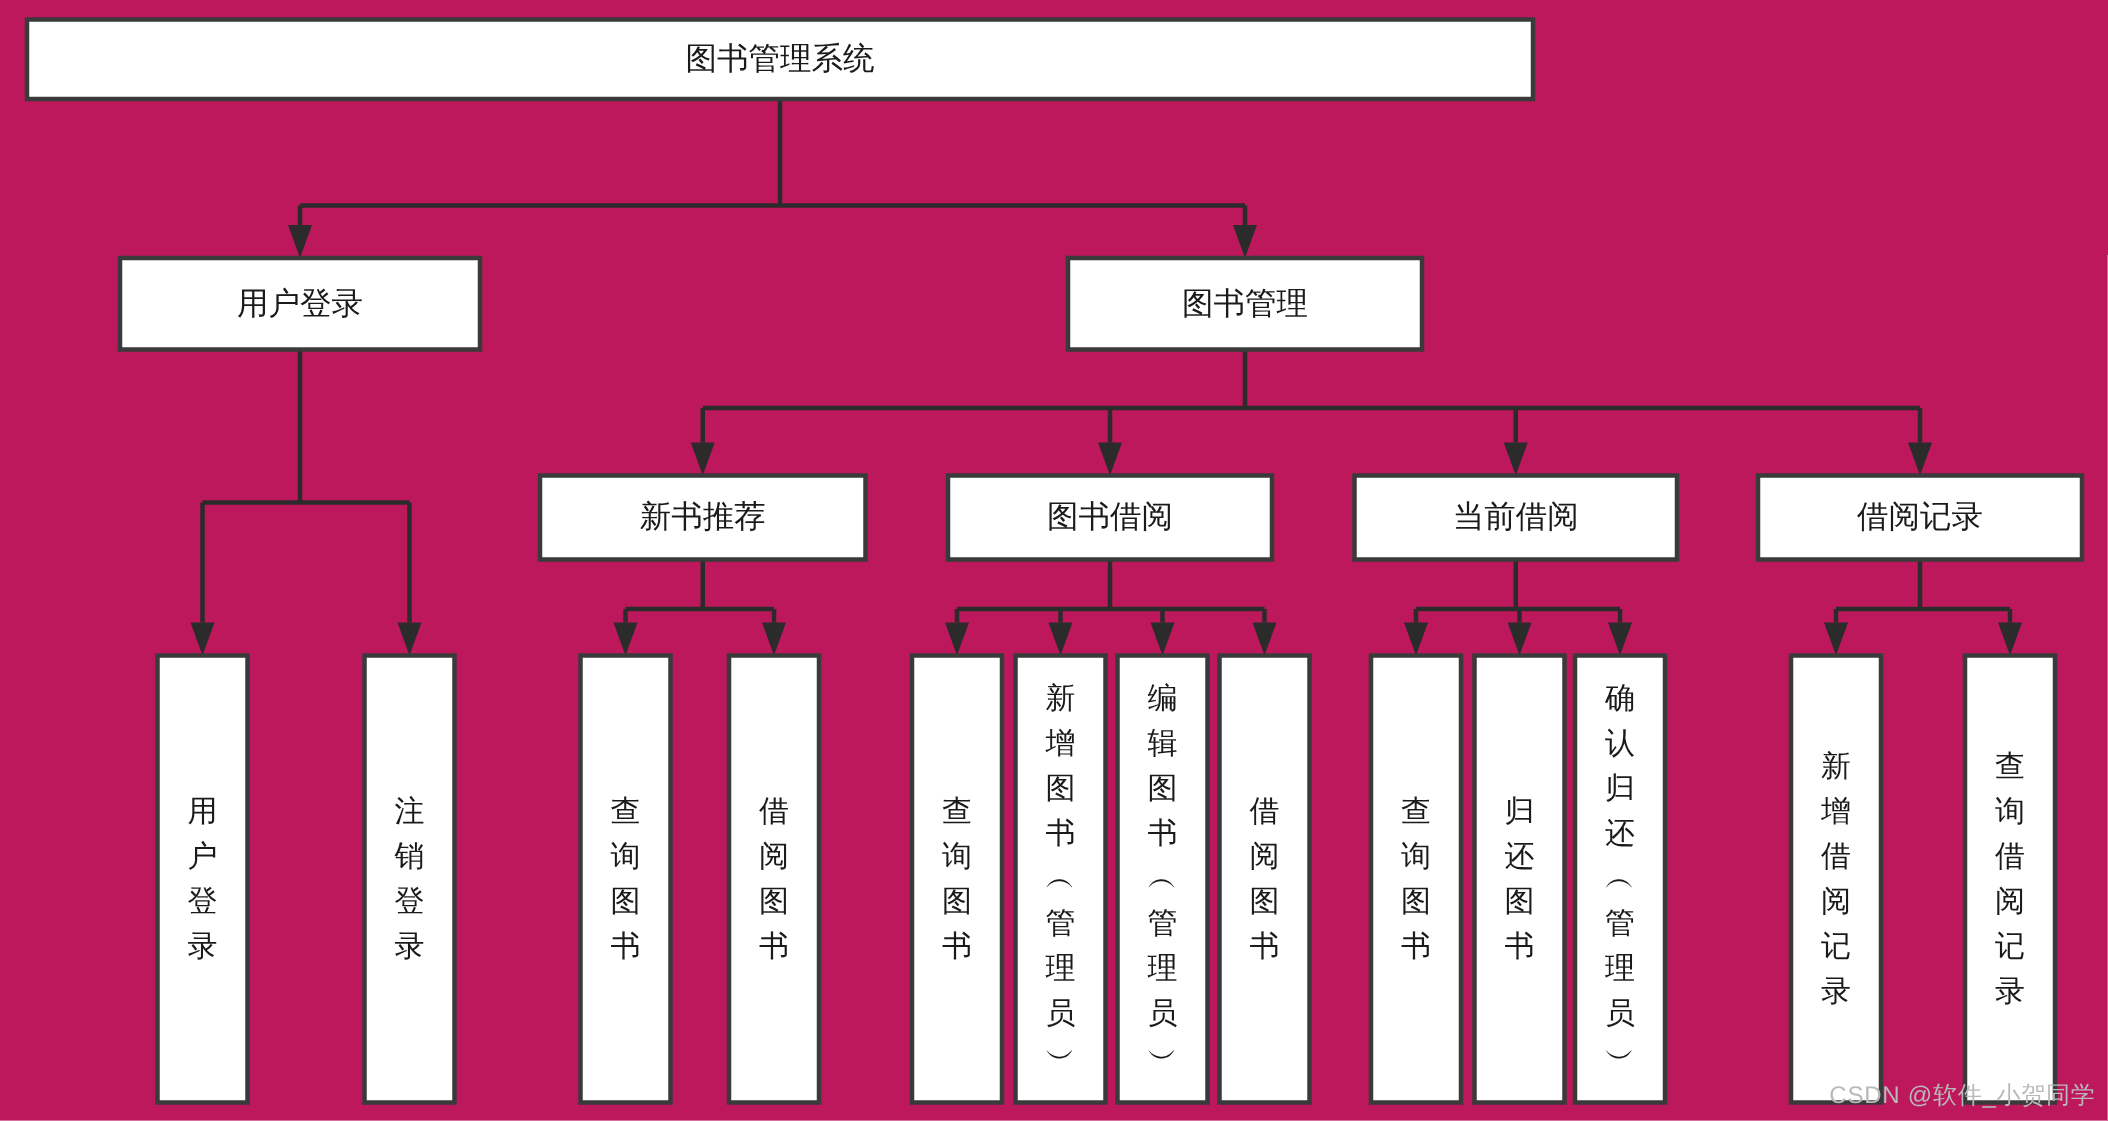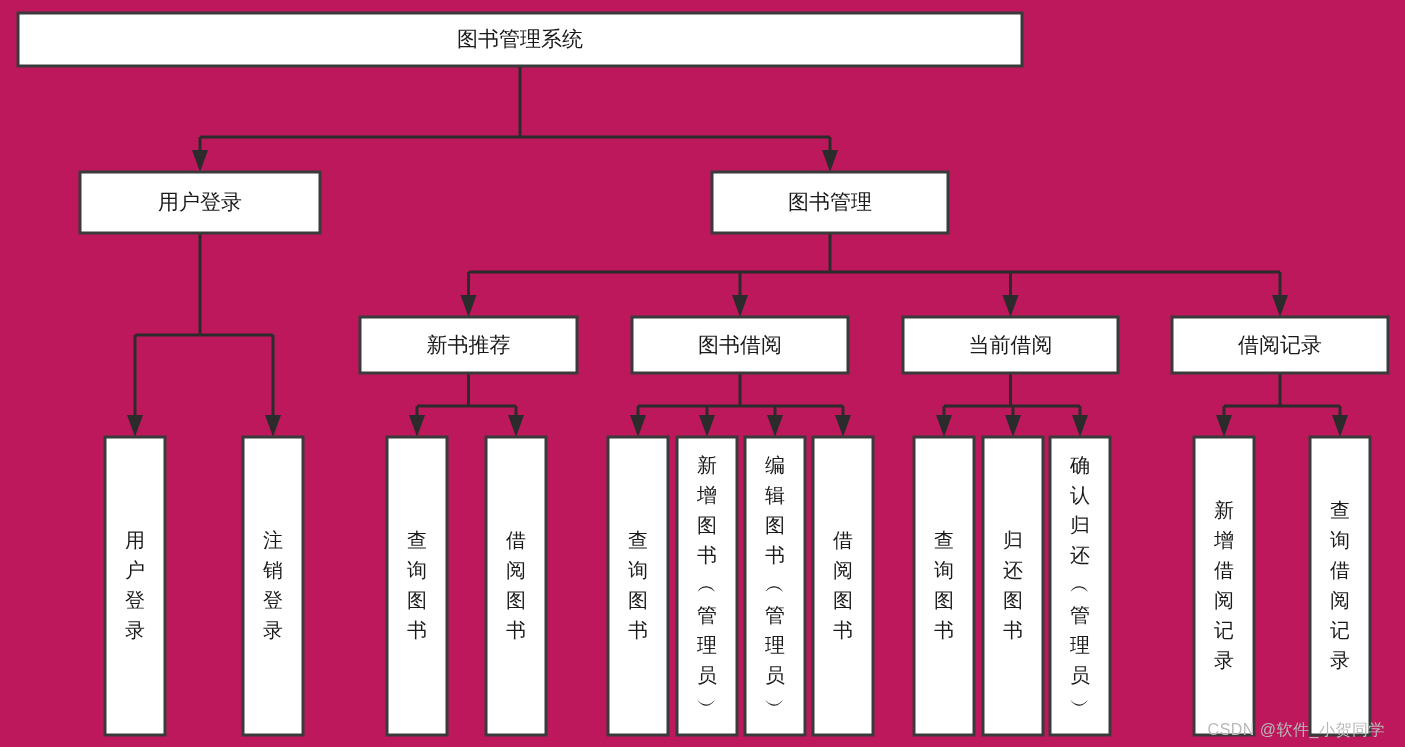--- a/index.html
+++ b/index.html
@@ -48,21 +48,21 @@
     font-family: "Liberation Sans", "DejaVu Sans", sans-serif;
     font-size: 21px;
     text-anchor: middle;
     dominant-baseline: middle;
   }
   .node-label.vertical-label {
     font-size: 20px;
   }
   .watermark {
     position: absolute;
-    right: 20px;
+    right: 8px;
     bottom: 6px;
     color: #b9b9b9;
     font-size: 16px;
     font-family: "Liberation Sans", "DejaVu Sans", sans-serif;
     white-space: nowrap;
     letter-spacing: 0.5px;
     user-select: none;
   }
 </style>
 </head>

